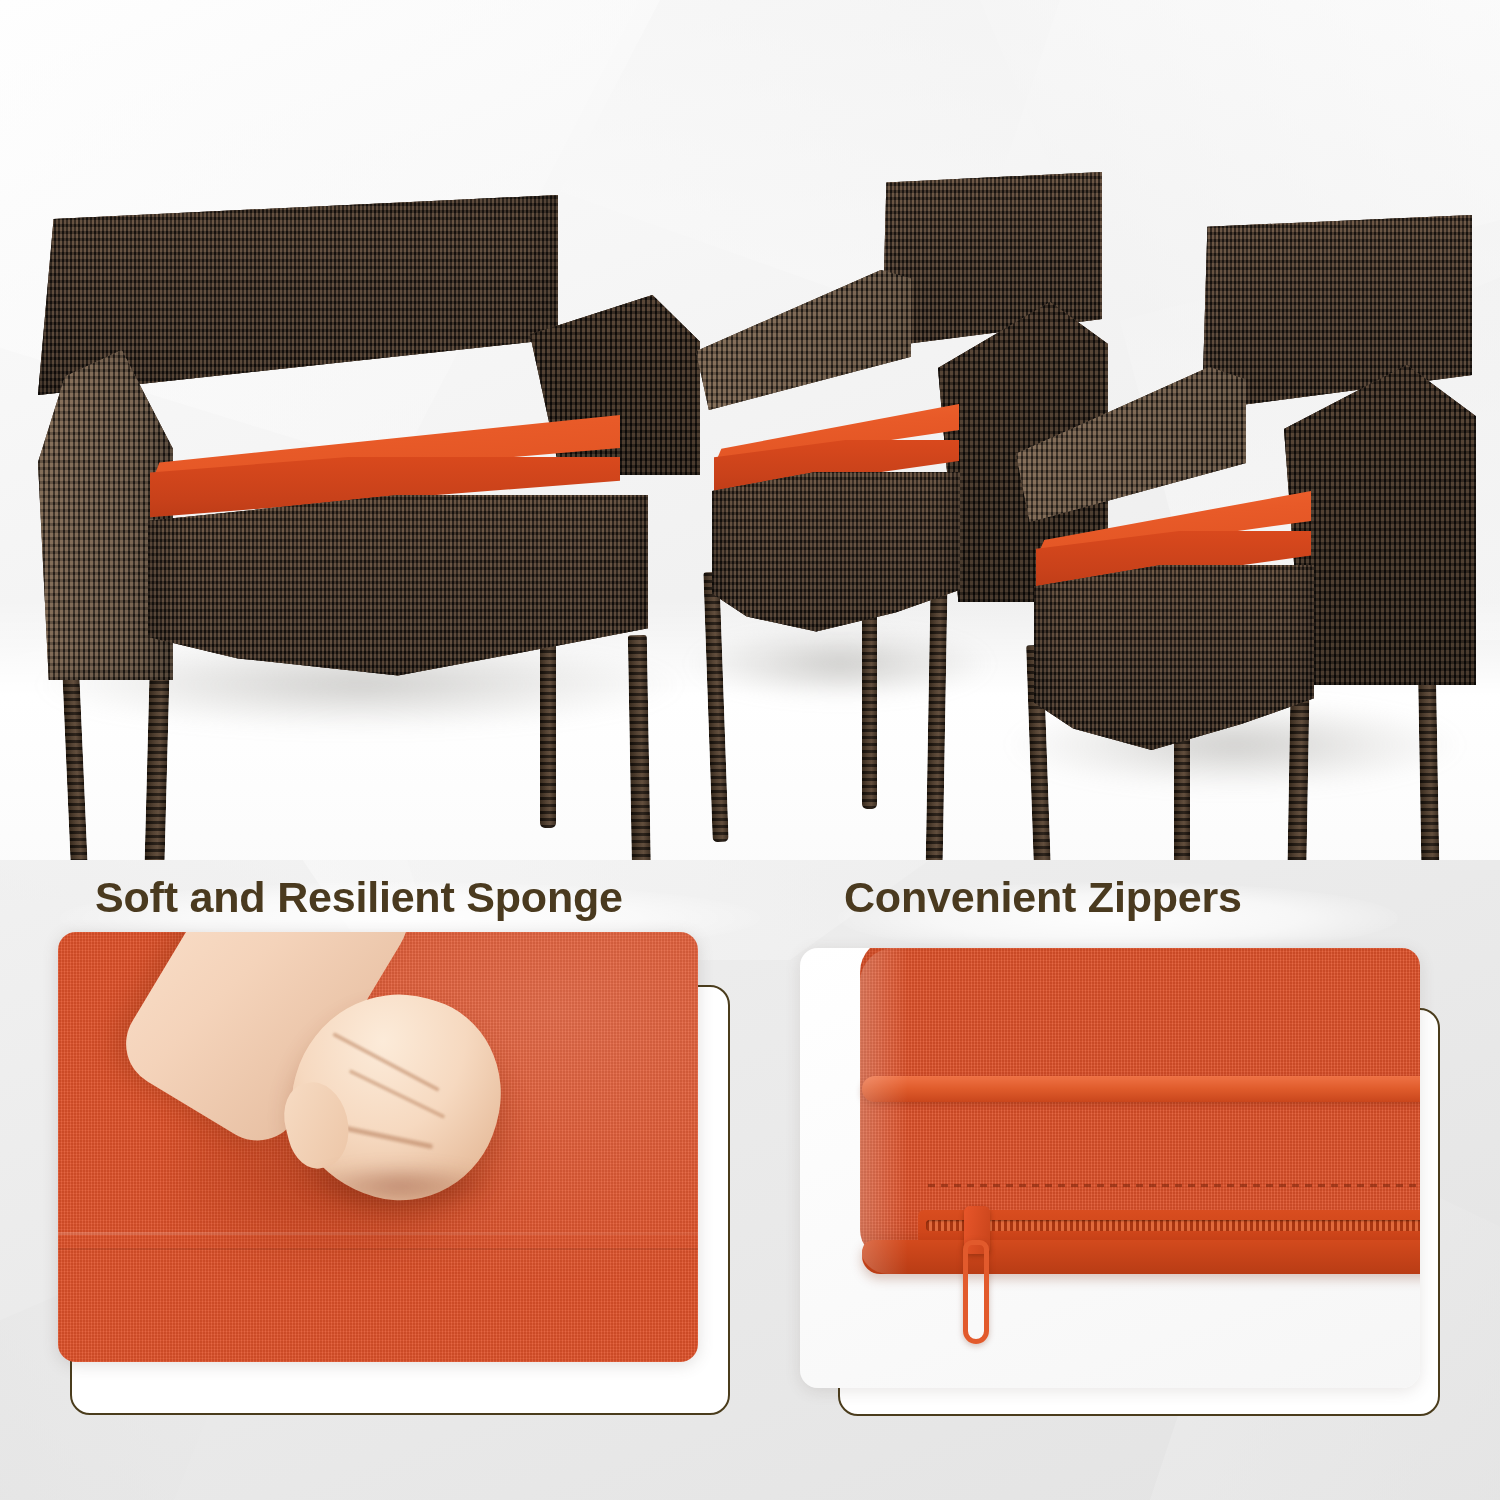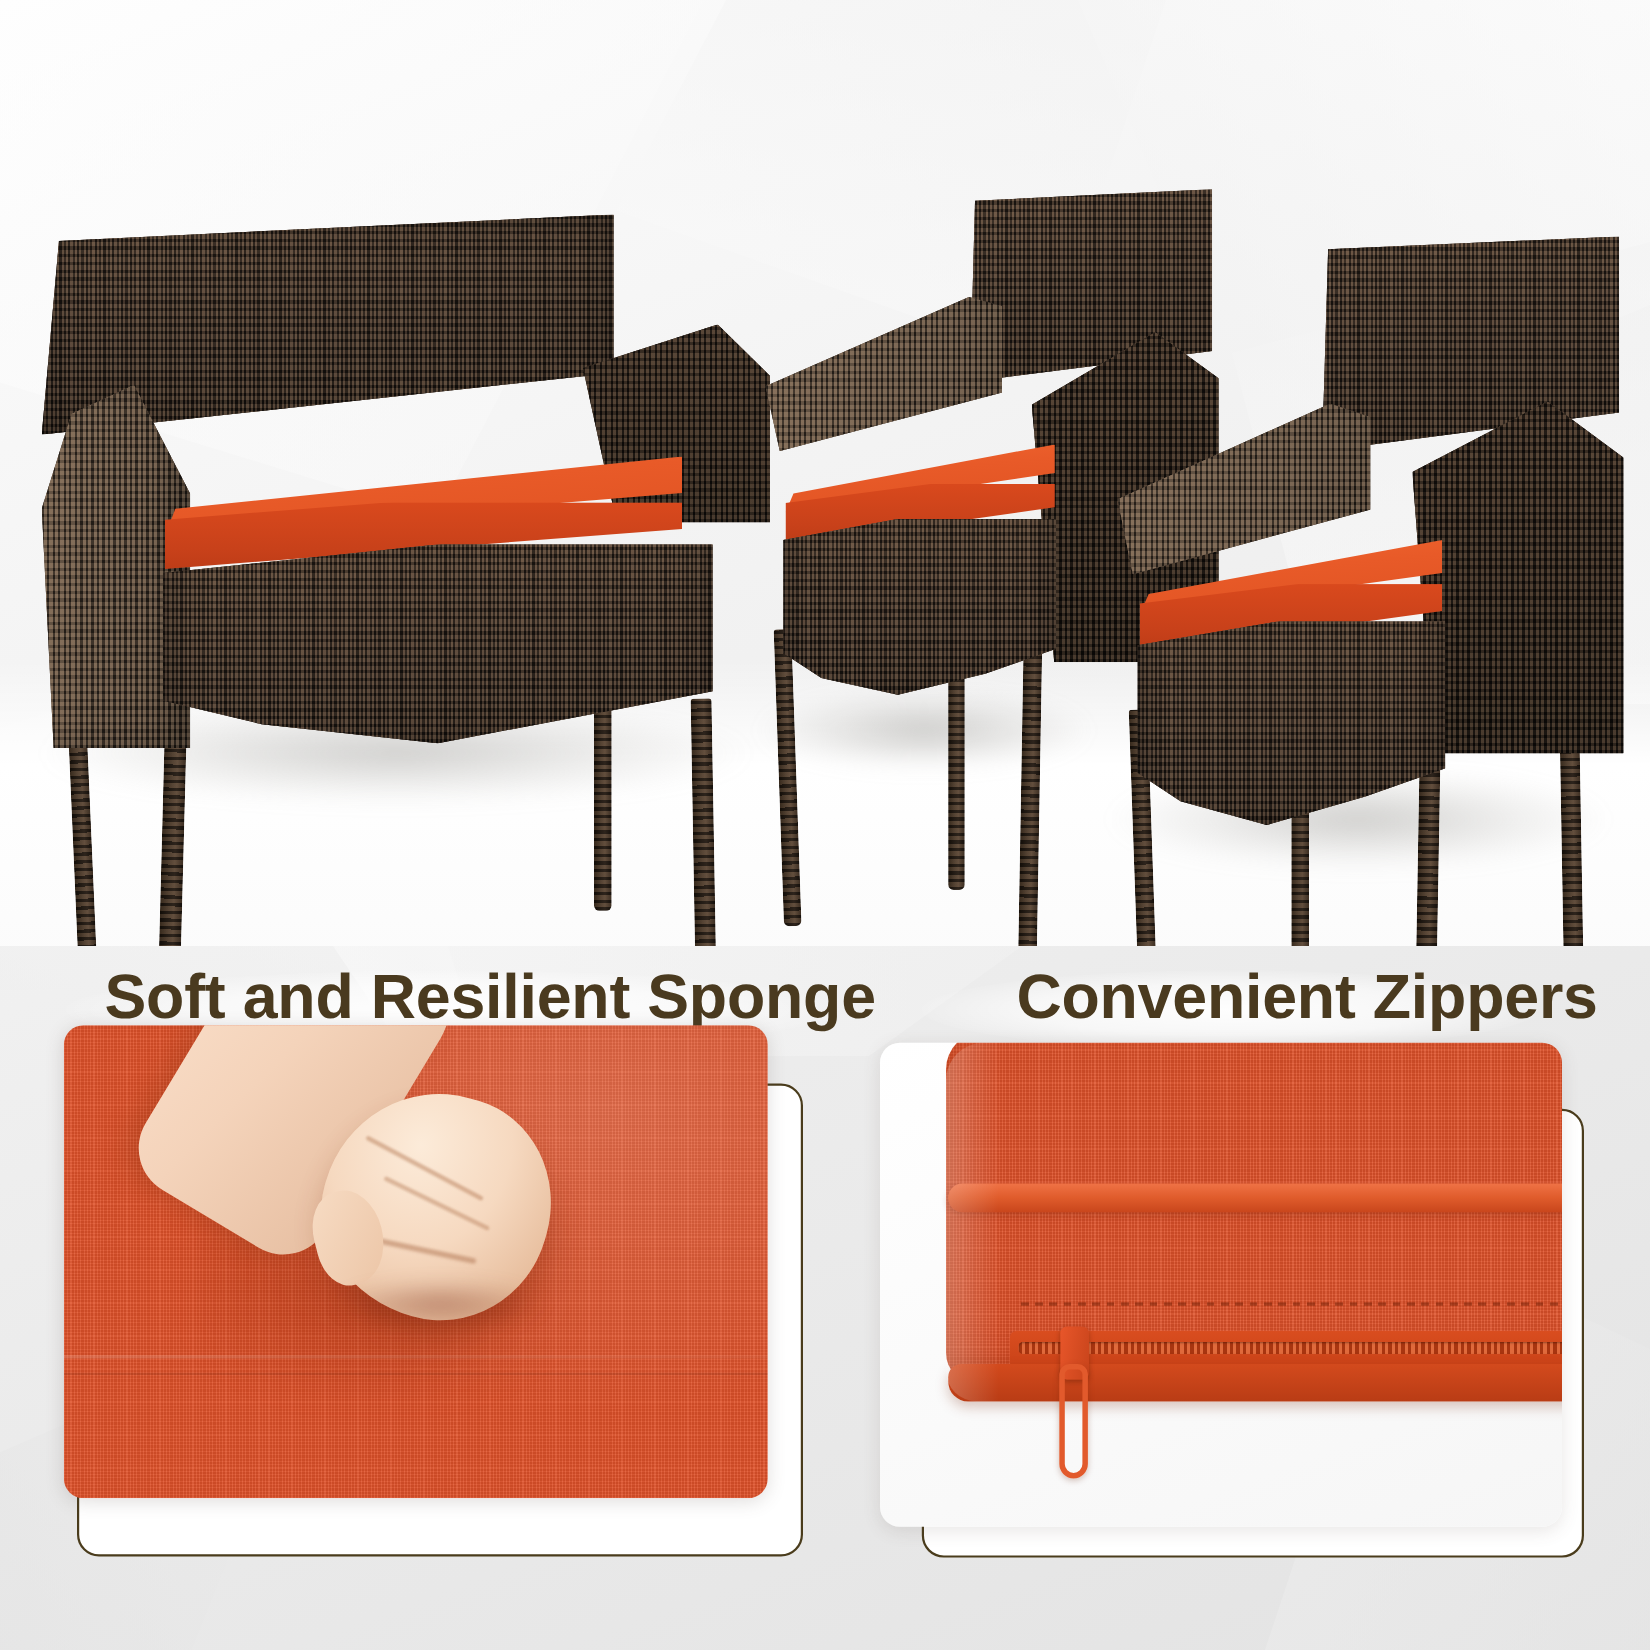--- a/index.html
+++ b/index.html
@@ -113,21 +113,21 @@
   .cushion-top {
     background: linear-gradient(175deg,#f0652f 0%, #e85a28 40%, #df5222 100%);
   }
   .cushion-edge {
     background: linear-gradient(180deg,#d9491d 0%, #c8411a 60%, #b93a16 100%);
   }
 
   
   .feat-title {
     position:absolute;
-    font-size: 57px;
+    font-size: 43px;
     font-weight: bold;
     color: #4a3a1f;
     letter-spacing: -0.2px;
     white-space: nowrap;
   }
   .title-glow {
     position:absolute;
     border-radius:50%;
     background: radial-gradient(ellipse at center, rgba(255,255,255,.95) 0%, rgba(255,255,255,.6) 46%, rgba(255,255,255,0) 74%);
   }
@@ -308,21 +308,21 @@
       <div style="position:absolute; left:242px; top:232px; width:200px; height:44px;
                   background: radial-gradient(ellipse at center, rgba(110,28,6,.38) 0%, rgba(110,28,6,0) 70%);
                   filter: blur(8px);"></div>
     </div>
   </div>
 
   <div>
 
     <div class="title-glow" style="left:838px; top:882px; width:560px; height:72px;"></div>
 
-    <div class="feat-title" style="left:924px; top:873px;">Convenient Zippers</div>
+    <div class="feat-title" style="left:844px; top:873px;">Convenient Zippers</div>
 
     <div class="backcard" style="left:838px; top:1008px; width:602px; height:408px;"></div>
 
     <div class="whitecard" style="left:800px; top:948px; width:620px; height:440px; overflow:hidden;
                 background:linear-gradient(160deg,#ffffff 0%,#f6f6f6 100%);
                 box-shadow: 0 3px 16px rgba(90,80,70,.14);">
 
       <div style="position:absolute; left:60px; top:-10px; width:600px; height:320px;
                   background-color:#e0522a;
                   background-image:

